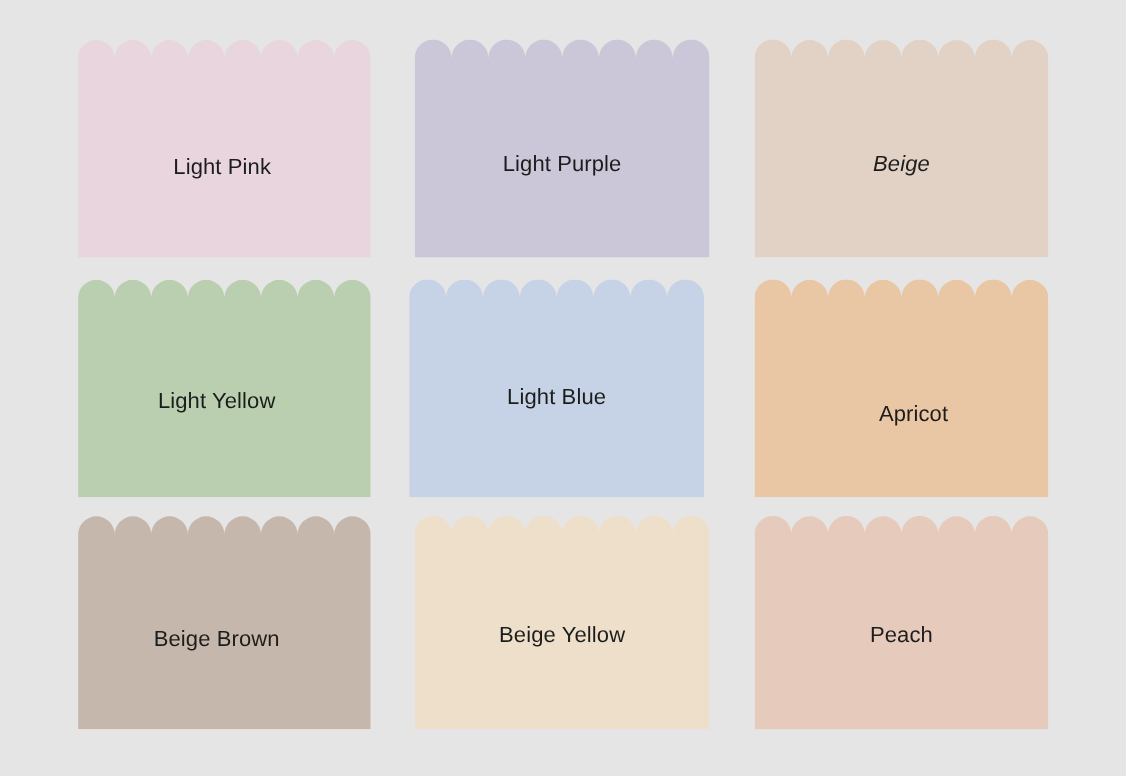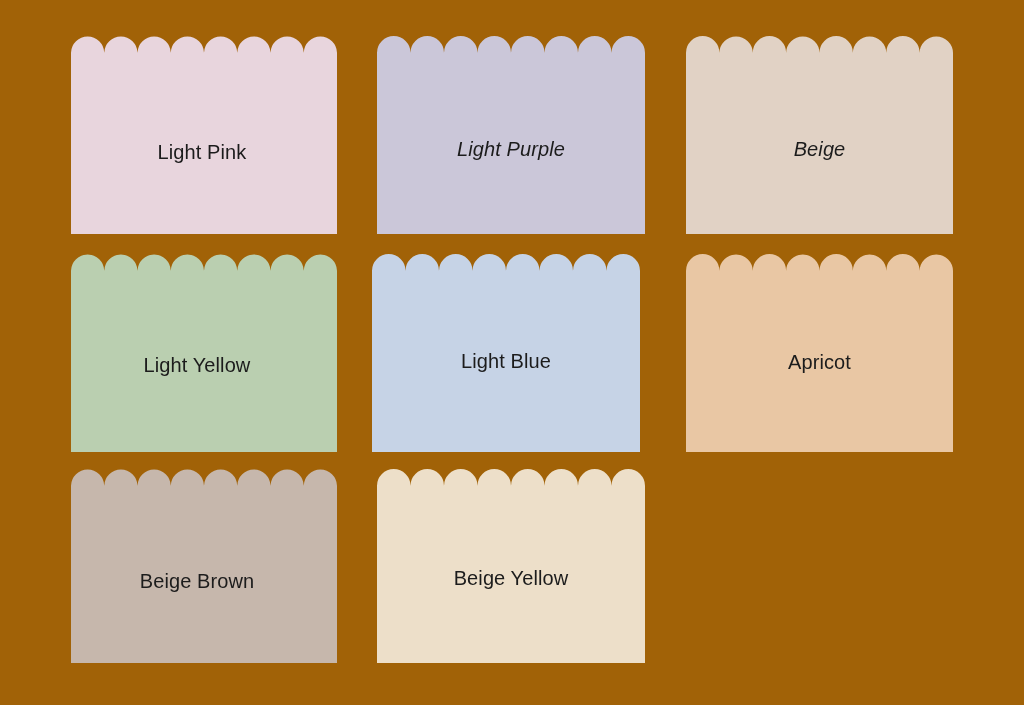--- a/index.html
+++ b/index.html
@@ -47,28 +47,28 @@
     font-weight: 400;
     letter-spacing: 0.1px;
     line-height: 1;
     white-space: nowrap;
     pointer-events: none;
   }
 </style>
 </head>
 <body>
 
-<div id="palette-board" style="width: 1024px; height: 705px; background: #a16207;">
+<div id="palette-board" style="width: 1024px; height: 705px; background: #e5e5e5;">
     <div class="swatch-card" style="left: 71px; top: 36px; width: 266px; height: 198px;">
       <svg class="swatch-shape" viewBox="0 0 266 198" width="266" height="198" preserveAspectRatio="none">
         <path d="M 0 16.63 A 16.63 16.63 0 0 1 33.25 16.63 A 16.63 16.63 0 0 1 66.50 16.63 A 16.63 16.63 0 0 1 99.75 16.63 A 16.63 16.63 0 0 1 133.00 16.63 A 16.63 16.63 0 0 1 166.25 16.63 A 16.63 16.63 0 0 1 199.50 16.63 A 16.63 16.63 0 0 1 232.75 16.63 A 16.63 16.63 0 0 1 266.00 16.63 L 266.00 198.00 L 0 198.00 Z" fill="#e8d5dd"></path>
       </svg>
       <div class="swatch-label" style="top: 106px; transform: translateX(-2px); color: rgb(28, 28, 28);">Light Pink</div>
     </div>
-    <div class="swatch-card" style="left: 377px; top: 36px; width: 268px; height: 198px; font-style: italic;">
+    <div class="swatch-card" style="left: 377px; top: 36px; width: 268px; height: 198px;">
       <svg class="swatch-shape" viewBox="0 0 268 198" width="268" height="198" preserveAspectRatio="none">
         <path d="M 0 16.75 A 16.75 16.75 0 0 1 33.50 16.75 A 16.75 16.75 0 0 1 67.00 16.75 A 16.75 16.75 0 0 1 100.50 16.75 A 16.75 16.75 0 0 1 134.00 16.75 A 16.75 16.75 0 0 1 167.50 16.75 A 16.75 16.75 0 0 1 201.00 16.75 A 16.75 16.75 0 0 1 234.50 16.75 A 16.75 16.75 0 0 1 268.00 16.75 L 268.00 198.00 L 0 198.00 Z" fill="#cbc7d9"></path>
       </svg>
       <div class="swatch-label" style="top: 103px; color: rgb(28, 28, 28);">Light Purple</div>
     </div>
     <div class="swatch-card" style="left: 686px; top: 36px; width: 267px; height: 198px;">
       <svg class="swatch-shape" viewBox="0 0 267 198" width="267" height="198" preserveAspectRatio="none">
         <path d="M 0 16.69 A 16.69 16.69 0 0 1 33.38 16.69 A 16.69 16.69 0 0 1 66.75 16.69 A 16.69 16.69 0 0 1 100.13 16.69 A 16.69 16.69 0 0 1 133.50 16.69 A 16.69 16.69 0 0 1 166.88 16.69 A 16.69 16.69 0 0 1 200.25 16.69 A 16.69 16.69 0 0 1 233.63 16.69 A 16.69 16.69 0 0 1 267.00 16.69 L 267.00 198.00 L 0 198.00 Z" fill="#e1d2c5"></path>
       </svg>
       <div class="swatch-label" style="top: 103px; color: rgb(28, 28, 28); font-style: italic;">Beige</div>
@@ -82,27 +82,33 @@
     <div class="swatch-card" style="left: 372px; top: 254px; width: 268px; height: 198px;">
       <svg class="swatch-shape" viewBox="0 0 268 198" width="268" height="198" preserveAspectRatio="none">
         <path d="M 0 16.75 A 16.75 16.75 0 0 1 33.50 16.75 A 16.75 16.75 0 0 1 67.00 16.75 A 16.75 16.75 0 0 1 100.50 16.75 A 16.75 16.75 0 0 1 134.00 16.75 A 16.75 16.75 0 0 1 167.50 16.75 A 16.75 16.75 0 0 1 201.00 16.75 A 16.75 16.75 0 0 1 234.50 16.75 A 16.75 16.75 0 0 1 268.00 16.75 L 268.00 198.00 L 0 198.00 Z" fill="#c6d3e6"></path>
       </svg>
       <div class="swatch-label" style="top: 97px; color: rgb(28, 28, 28);">Light Blue</div>
     </div>
     <div class="swatch-card" style="left: 686px; top: 254px; width: 267px; height: 198px;">
       <svg class="swatch-shape" viewBox="0 0 267 198" width="267" height="198" preserveAspectRatio="none">
         <path d="M 0 16.69 A 16.69 16.69 0 0 1 33.38 16.69 A 16.69 16.69 0 0 1 66.75 16.69 A 16.69 16.69 0 0 1 100.13 16.69 A 16.69 16.69 0 0 1 133.50 16.69 A 16.69 16.69 0 0 1 166.88 16.69 A 16.69 16.69 0 0 1 200.25 16.69 A 16.69 16.69 0 0 1 233.63 16.69 A 16.69 16.69 0 0 1 267.00 16.69 L 267.00 198.00 L 0 198.00 Z" fill="#e9c7a4"></path>
       </svg>
-      <div class="swatch-label" style="top: 98px; color: rgb(28, 28, 28);">Apricot</div>
+      <div class="swatch-label" style="top: 113px; color: rgb(28, 28, 28); padding-left: 11px;">Apricot</div>
     </div>
     <div class="swatch-card" style="left: 71px; top: 469px; width: 266px; height: 194px;">
       <svg class="swatch-shape" viewBox="0 0 266 194" width="266" height="194" preserveAspectRatio="none">
         <path d="M 0 16.63 A 16.63 16.63 0 0 1 33.25 16.63 A 16.63 16.63 0 0 1 66.50 16.63 A 16.63 16.63 0 0 1 99.75 16.63 A 16.63 16.63 0 0 1 133.00 16.63 A 16.63 16.63 0 0 1 166.25 16.63 A 16.63 16.63 0 0 1 199.50 16.63 A 16.63 16.63 0 0 1 232.75 16.63 A 16.63 16.63 0 0 1 266.00 16.63 L 266.00 194.00 L 0 194.00 Z" fill="#c6b7ac"></path>
       </svg>
       <div class="swatch-label" style="top: 102px; transform: translateX(-7px); color: rgb(28, 28, 28);">Beige Brown</div>
     </div>
     <div class="swatch-card" style="left: 377px; top: 469px; width: 268px; height: 194px;">
       <svg class="swatch-shape" viewBox="0 0 268 194" width="268" height="194" preserveAspectRatio="none">
         <path d="M 0 16.75 A 16.75 16.75 0 0 1 33.50 16.75 A 16.75 16.75 0 0 1 67.00 16.75 A 16.75 16.75 0 0 1 100.50 16.75 A 16.75 16.75 0 0 1 134.00 16.75 A 16.75 16.75 0 0 1 167.50 16.75 A 16.75 16.75 0 0 1 201.00 16.75 A 16.75 16.75 0 0 1 234.50 16.75 A 16.75 16.75 0 0 1 268.00 16.75 L 268.00 194.00 L 0 194.00 Z" fill="#eddfc9"></path>
       </svg>
       <div class="swatch-label" style="top: 99px; color: rgb(28, 28, 28);">Beige Yellow</div>
     </div>
+    <div class="swatch-card" style="left: 686px; top: 469px; width: 267px; height: 194px;">
+      <svg class="swatch-shape" viewBox="0 0 267 194" width="267" height="194" preserveAspectRatio="none">
+        <path d="M 0 16.69 A 16.69 16.69 0 0 1 33.38 16.69 A 16.69 16.69 0 0 1 66.75 16.69 A 16.69 16.69 0 0 1 100.13 16.69 A 16.69 16.69 0 0 1 133.50 16.69 A 16.69 16.69 0 0 1 166.88 16.69 A 16.69 16.69 0 0 1 200.25 16.69 A 16.69 16.69 0 0 1 233.63 16.69 A 16.69 16.69 0 0 1 267.00 16.69 L 267.00 194.00 L 0 194.00 Z" fill="#e6cabb"></path>
+      </svg>
+      <div class="swatch-label" style="top: 99px; color: rgb(28, 28, 28);">Peach</div>
+    </div>
   </div>
 
 </body></html>

